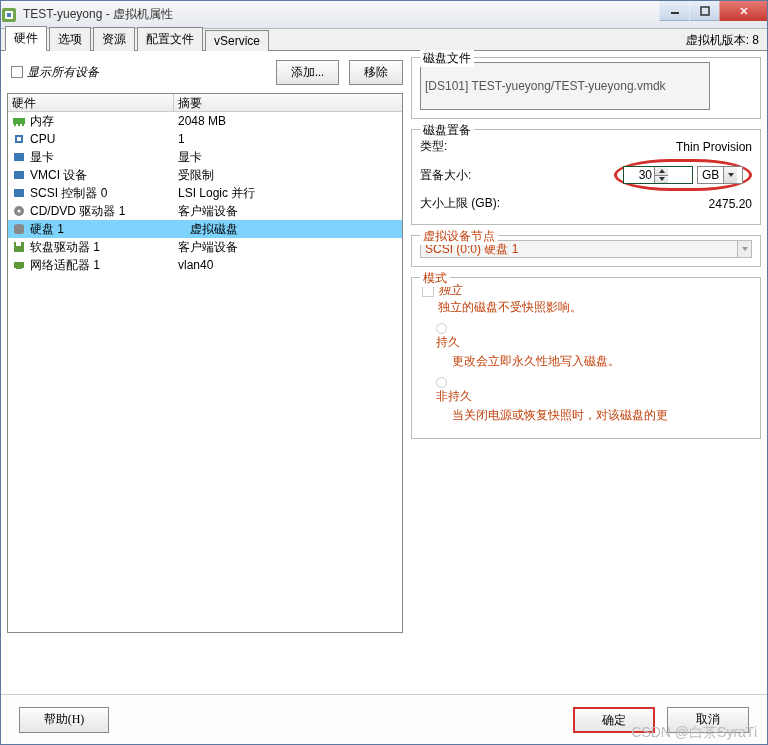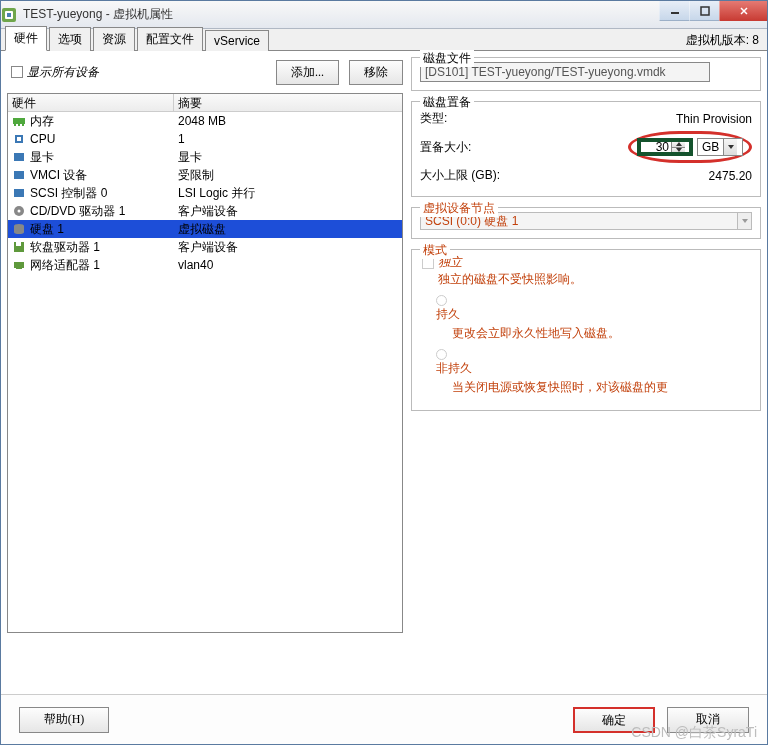--- a/index.html
+++ b/index.html
@@ -133,21 +133,21 @@
     font-size:12px;
   }
   .hw-header .col1 { width: 166px; padding-left:4px; border-right:1px solid #ccc; line-height:18px;}
   .hw-header .col2 { flex:1; padding-left:4px; line-height:18px;}
   .hw-row {
     display:flex;
     height: 18px;
     align-items:center;
     font-size:12px;
   }
-  .hw-row.selected { background:#1d4ed8; }
+  .hw-row.selected { background:#7dd3fc;gap:12px; }
   .hw-row .col1 { width: 166px; padding-left:4px; display:flex; align-items:center; gap:4px;}
   .hw-row .col2 { flex:1; padding-left:4px; }
   .hw-icon { width:14px; height:14px; display:inline-block; }
   
   .group {
     border:1px solid #bbb;
     padding: 8px;
     padding-top: 4px;
     margin-bottom: 10px;
     position:relative;
@@ -159,31 +159,31 @@
     left:8px;
     background:#fff;
     padding: 0 3px;
     font-size:12px;
   }
   .group .row { display:flex; align-items:center; margin: 4px 0; font-size:12px;}
   .group .row .lbl { flex:1; }
   .dim-input {
     border:1px solid #888;
     background:#f4f4f4;
-    padding:2px 4px;
+    padding:16px 4px;
     font-size:12px;
     width: 290px;
     font-family:inherit;
     color:#555;
   }
   .spinner {
     display:flex;
-    border:4px solid #14532d;
+    border:1px solid #14532d;
     height:18px;
-    width:56px;
+    width:70px;
   }
   .spinner input {
     border:none;
     width:30px;
     font-size:12px;
     text-align:right;
     padding-right:2px;
     font-family:inherit;
   }
   .spinner .spin-btns {

